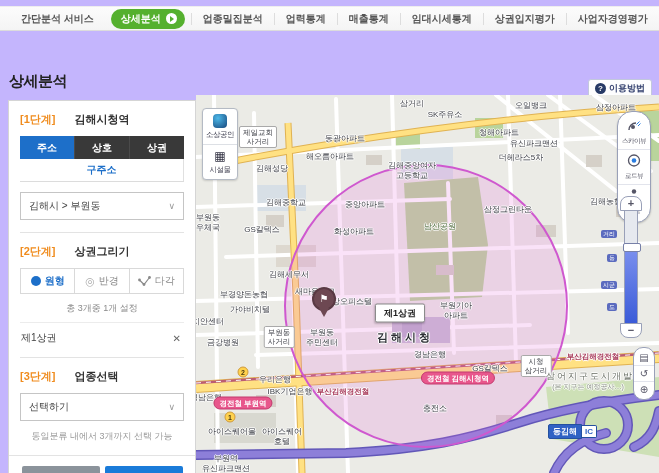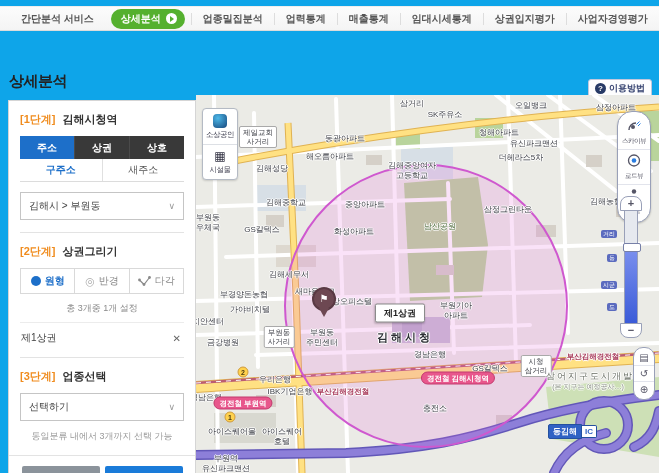--- a/index.html
+++ b/index.html
@@ -1,16 +1,16 @@
 <!DOCTYPE html>
 <html><head>
 <meta charset="utf-8">
 <style>
   html,body{margin:0;padding:0;background:#fff;}
-  #page{position:relative;width:659px;height:473px;background:#0ea5e9;overflow:hidden;
+  #page{position:relative;width:659px;height:473px;background:#c4b5fd;overflow:hidden;
         font-family:"Liberation Sans","DejaVu Sans",sans-serif;color:#333;}
 
   
   .nav{position:absolute;left:0;top:6px;width:659px;height:25px;background:linear-gradient(#fcfcfc,#f4f4f4);
        border-top:1px solid #eee;border-bottom:1px solid #dcdcdc;display:flex;align-items:center;padding-left:10px;box-sizing:border-box;}
   .nav-item{font-size:10px;font-weight:bold;color:#555;padding:0 11px;line-height:12px;cursor:pointer;white-space:nowrap;}
   .nav-item:not(:first-child):not(.active){border-left:1px solid #ddd;}
   .nav-item.active{background:#55b02e;color:#fff;border-radius:10px;padding:4px 8px 4px 10px;margin:0 6px;display:inline-flex;align-items:center;}
   .nav-arrow{width:11px;height:11px;border-radius:50%;background:#fff;display:inline-flex;align-items:center;justify-content:center;margin-left:5px;}
   .nav-arrow::after{content:'';border-left:4px solid #55b02e;border-top:3px solid transparent;border-bottom:3px solid transparent;margin-left:1px;}
@@ -18,21 +18,21 @@
   
   .page-title{position:absolute;left:9px;top:72px;font-size:15px;font-weight:bold;color:#222;letter-spacing:-0.5px;}
   .help-btn{position:absolute;right:7px;top:79px;height:17px;background:#fdfdfe;border:1px solid #c2c8dd;border-radius:3px;
             display:flex;align-items:center;padding:0 6px;font-size:9px;color:#33406e;font-weight:bold;cursor:pointer;}
   .help-q{width:11px;height:11px;border-radius:50%;background:#273a66;color:#fff;font-size:8px;line-height:11px;text-align:center;margin-right:3px;font-weight:bold;}
 
   
   .panel{position:absolute;left:8px;top:100px;width:188px;background:#fff;border:1px solid #d5d5d5;box-sizing:border-box;}
   .sec{padding:11px 11px 0 11px;}
   .sec-h{font-size:11px;font-weight:bold;color:#333;margin-bottom:9px;}
-  .sec-h .tag{color:#f08c1e;margin-right:4px;}
+  .sec-h .tag{color:#f08c1e;margin-right:16px;}
   .tabs{display:flex;height:23px;}
   .tab{flex:1;background:#393939;color:#fff;font-size:10px;font-weight:bold;display:flex;align-items:center;justify-content:center;cursor:pointer;border-left:1px solid #4a4a4a;}
   .tab:first-child{border-left:none;}
   .tab.on{background:#1d6fc9;}
   .subtabs{display:flex;height:22px;border-bottom:1px solid #dcdcdc;}
   .subtab{flex:1;font-size:10px;color:#555;display:flex;align-items:center;justify-content:center;cursor:pointer;}
   .subtab:first-child{border-right:1px solid #e0e0e0;}
   .subtab.on{color:#1d6fc9;font-weight:bold;}
   .selectbox{margin:10px 0 0 0;height:26px;border:1px solid #c5c5c5;display:flex;align-items:center;justify-content:space-between;
              padding:0 8px;font-size:10px;color:#444;cursor:pointer;background:#fff;}
@@ -131,26 +131,25 @@
   </div>
 
   <div class="panel">
     <div class="sec">
       <div class="sec-h">
         <span class="tag">[1단계]</span>
         <span>김해시청역</span>
       </div>
       <div class="tabs">
         <div class="tab on">주소</div>
+        <div class="tab">상호</div>
         <div class="tab">상권</div>
-        <div class="tab">상호</div>
       </div>
       <div class="subtabs">
         <div class="subtab on">구주소</div>
-        <div class="subtab">새주소</div>
       </div>
       <div class="selectbox">
         <span>김해시 &gt; 부원동</span>
         <span class="chev">∨</span>
       </div>
       <div class="divider"></div>
     </div>
 
     <div class="sec">
       <div class="sec-h">

